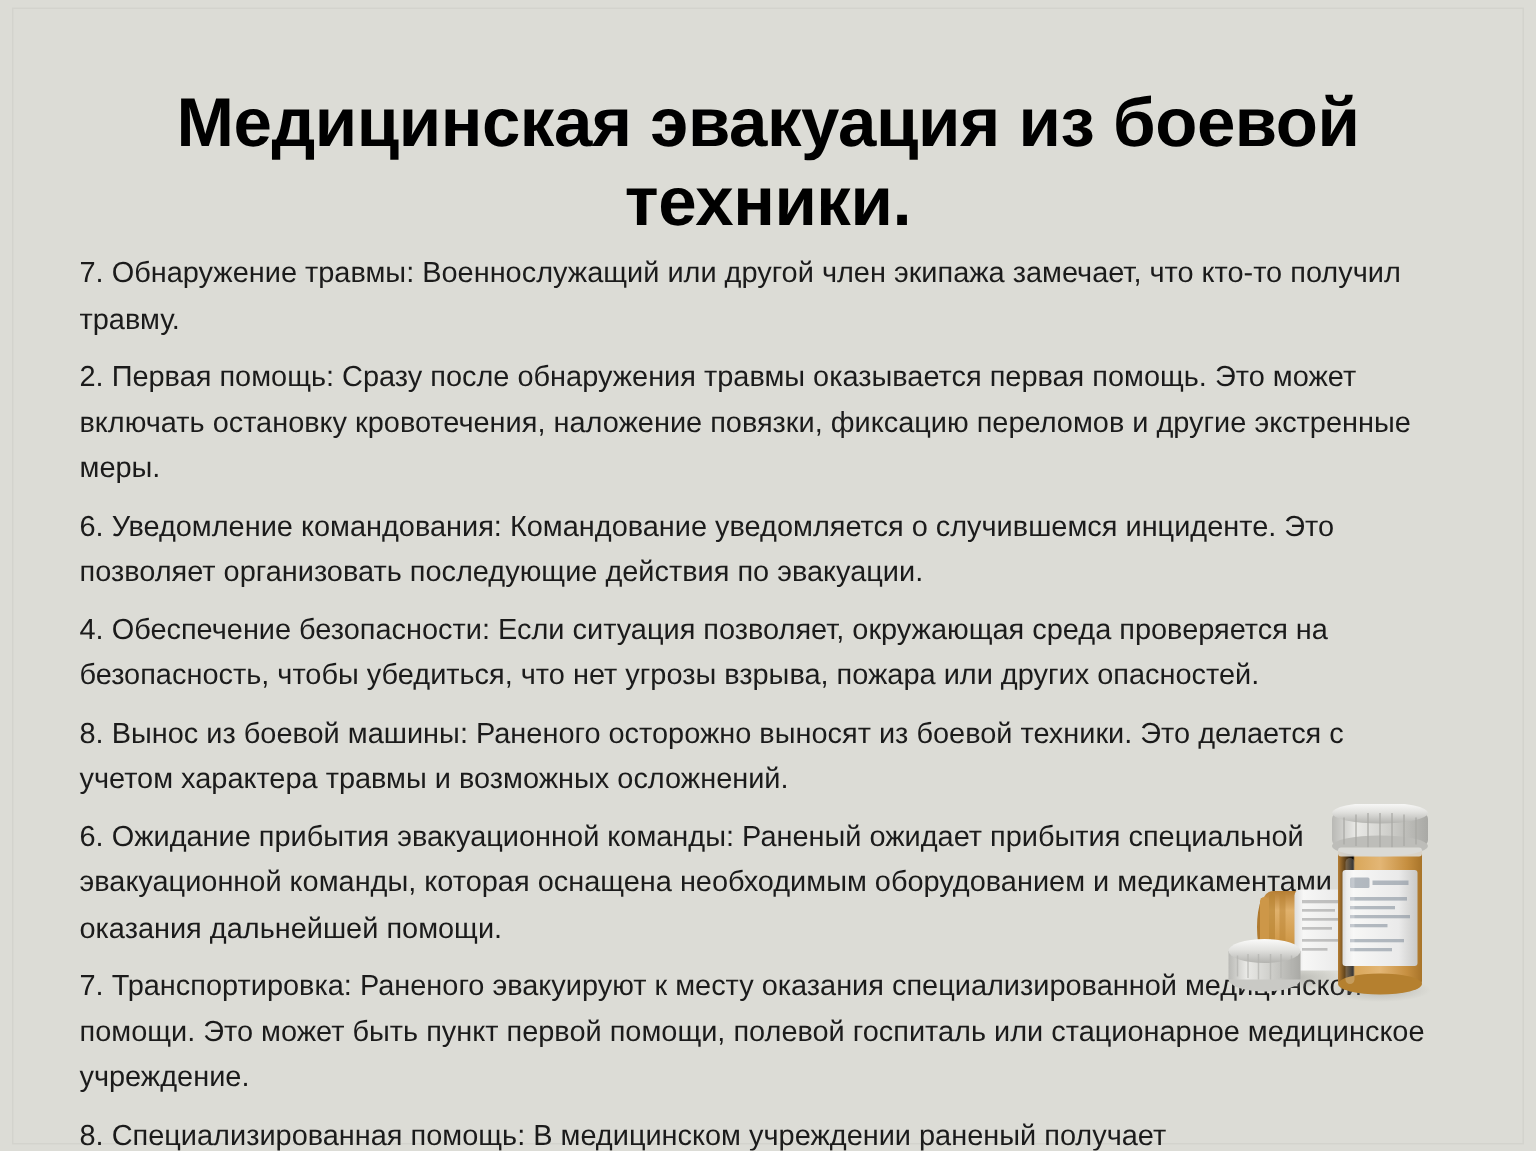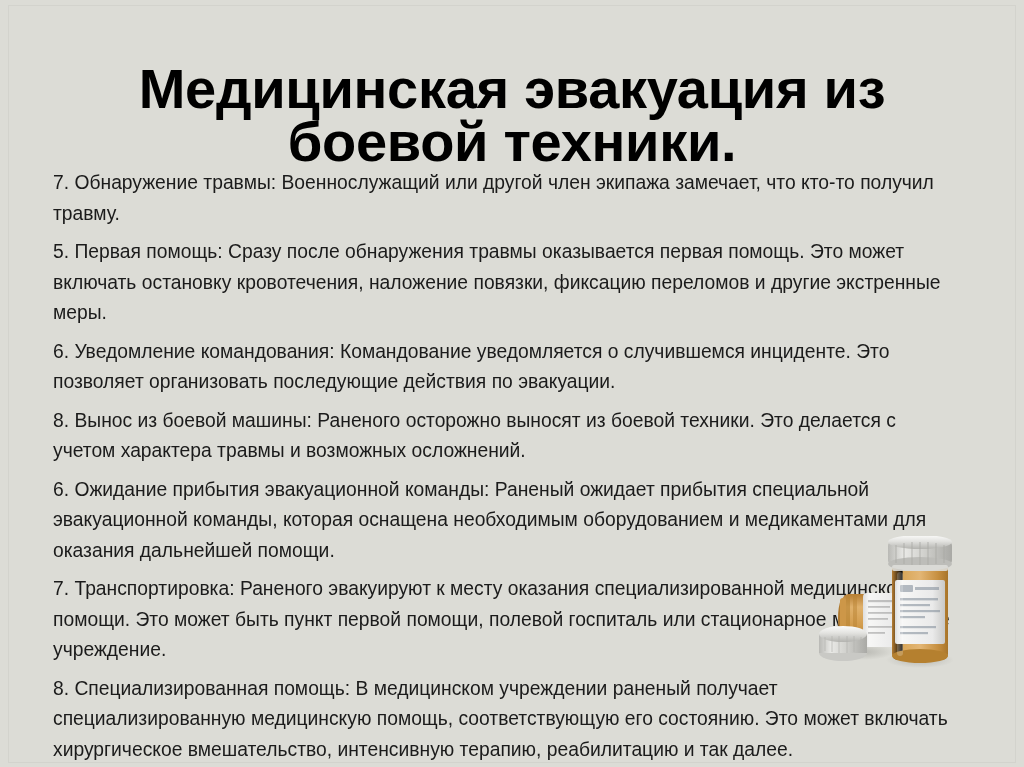--- a/index.html
+++ b/index.html
@@ -38,21 +38,21 @@
 
   
   #title {
     position: absolute;
     left: 56px;
     top: 24px;
     width: 912px;
     text-align: center;
     color: #000000;
     font-weight: bold;
-    font-size: 56px;
+    font-size: 46px;
     line-height: 53px;
     letter-spacing: -0.3px;
     white-space: pre-line;
   }
 
   
   #body-text {
     position: absolute;
     left: 53px;
     top: 168px;
@@ -88,22 +88,23 @@
 <body>
 
 <div id="slide">
 
   <div id="slide-frame"></div>
 
   <h1 id="title">Медицинская эвакуация из боевой техники.</h1>
 
   <div id="body-text">
     <p class="para">7. Обнаружение травмы: Военнослужащий или другой член экипажа замечает, что кто-то получил травму.</p>
-    <p class="para">5. Первая помощь: Сразу после обнаружения травмы оказывается первая помощь. Это может включать остановку кровотечения, наложение повязки, фиксацию переломов и другие экстренные меры.</p>
+    <p class="para">2. Первая помощь: Сразу после обнаружения травмы оказывается первая помощь. Это может включать остановку кровотечения, наложение повязки, фиксацию переломов и другие экстренные меры.</p>
     <p class="para">6. Уведомление командования: Командование уведомляется о случившемся инциденте. Это позволяет организовать последующие действия по эвакуации.</p>
+    <p class="para">4. Обеспечение безопасности: Если ситуация позволяет, окружающая среда проверяется на безопасность, чтобы убедиться, что нет угрозы взрыва, пожара или других опасностей.</p>
     <p class="para">8. Вынос из боевой машины: Раненого осторожно выносят из боевой техники. Это делается с учетом характера травмы и возможных осложнений.</p>
     <p class="para">6. Ожидание прибытия эвакуационной команды: Раненый ожидает прибытия специальной эвакуационной команды, которая оснащена необходимым оборудованием и медикаментами для оказания дальнейшей помощи.</p>
     <p class="para">7. Транспортировка: Раненого эвакуируют к месту оказания специализированной медицинской помощи. Это может быть пункт первой помощи, полевой госпиталь или стационарное медицинское учреждение.</p>
     <p class="para">8. Специализированная помощь: В медицинском учреждении раненый получает специализированную медицинскую помощь, соответствующую его состоянию. Это может включать хирургическое вмешательство, интенсивную терапию, реабилитацию и так далее.</p>
   </div>
 
   <div id="pill-photo">
     <svg viewBox="0 0 160 145" xmlns="http://www.w3.org/2000/svg" aria-hidden="true">
       <defs>
         <linearGradient id="amber" x1="0" y1="0" x2="1" y2="0">

